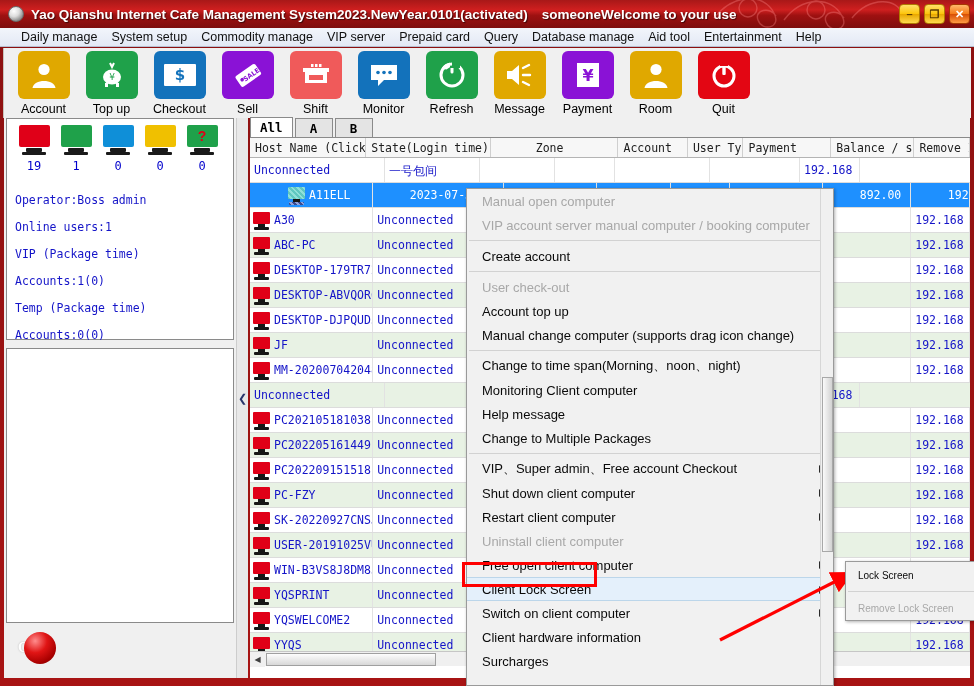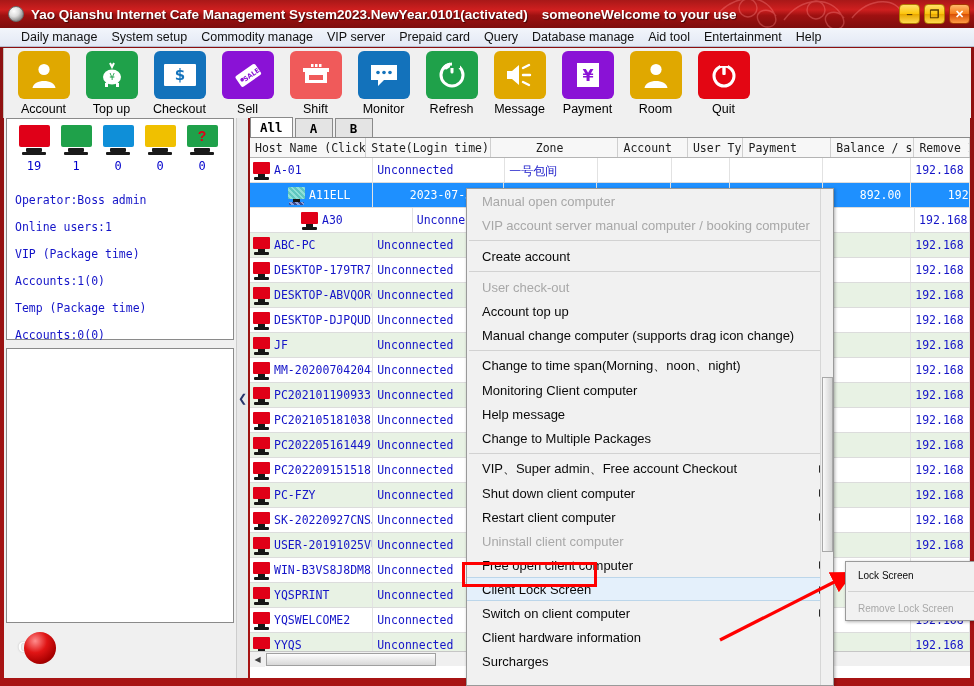--- a/index.html
+++ b/index.html
@@ -493,28 +493,20 @@
         <div class="th" style="width: 135px;">State(Login time)</div>
         <div class="th" style="width: 95px; margin-left: 40px;">Zone</div>
         <div class="th" style="width: 75px;">Account</div>
         <div class="th" style="width: 60px;">User Typ</div>
         <div class="th" style="width: 95px;">Payment</div>
         <div class="th" style="width: 90px;">Balance / surpl</div>
         <div class="th" style="width: 60px;">Remove I</div>
       </div>
     <div id="tbody">
         <div class="row">
-          <div class="cell host" style="width: 126px;">
-            <span class="pcicon">
-              <span class="s"></span>
-              <span class="n"></span>
-              <span class="b"></span>
-            </span>
-            <span>A-01</span>
-          </div>
           <div class="cell" style="width: 135px;">Unconnected</div>
           <div class="cell zone" style="width: 95px;">一号包间</div>
           <div class="cell" style="width: 75px;"></div>
           <div class="cell" style="width: 60px;"></div>
           <div class="cell" style="width: 95px;"></div>
           <div class="cell" style="width: 90px;"></div>
           <div class="cell" style="width: 60px;">192.168</div>
         </div>
         <div class="row sel">
           <div class="cell host" style="width: 126px;">
@@ -527,21 +519,21 @@
           </div>
           <div class="cell" style="width: 135px;">2023-07-31 14:54:17</div>
           <div class="cell zone" style="width: 95px;">b</div>
           <div class="cell" style="width: 75px;">00011</div>
           <div class="cell" style="width: 60px;">白金会员</div>
           <div class="cell" style="width: 95px;">1 1    23</div>
           <div class="cell" style="width: 90px;">892.00 (8307)</div>
           <div class="cell" style="width: 60px;">192.168</div>
         </div>
         <div class="row">
-          <div class="cell host" style="width: 126px; margin-left: 48px;">
+          <div class="cell host" style="width: 126px;">
             <span class="pcicon">
               <span class="s"></span>
               <span class="n"></span>
               <span class="b"></span>
             </span>
             <span>A30</span>
           </div>
           <div class="cell" style="width: 135px;">Unconnected</div>
           <div class="cell zone" style="width: 95px;"></div>
           <div class="cell" style="width: 75px;"></div>
@@ -646,28 +638,20 @@
           </div>
           <div class="cell" style="width: 135px;">Unconnected</div>
           <div class="cell zone" style="width: 95px;"></div>
           <div class="cell" style="width: 75px;"></div>
           <div class="cell" style="width: 60px;"></div>
           <div class="cell" style="width: 95px;"></div>
           <div class="cell" style="width: 90px;"></div>
           <div class="cell" style="width: 60px;">192.168</div>
         </div>
         <div class="row alt">
-          <div class="cell host" style="width: 126px;">
-            <span class="pcicon">
-              <span class="s"></span>
-              <span class="n"></span>
-              <span class="b"></span>
-            </span>
-            <span>PC202101190933</span>
-          </div>
           <div class="cell" style="width: 135px;">Unconnected</div>
           <div class="cell zone" style="width: 95px;"></div>
           <div class="cell" style="width: 75px;"></div>
           <div class="cell" style="width: 60px;"></div>
           <div class="cell" style="width: 95px;"></div>
           <div class="cell" style="width: 90px;"></div>
           <div class="cell" style="width: 60px;">192.168</div>
         </div>
         <div class="row">
           <div class="cell host" style="width: 126px;">

